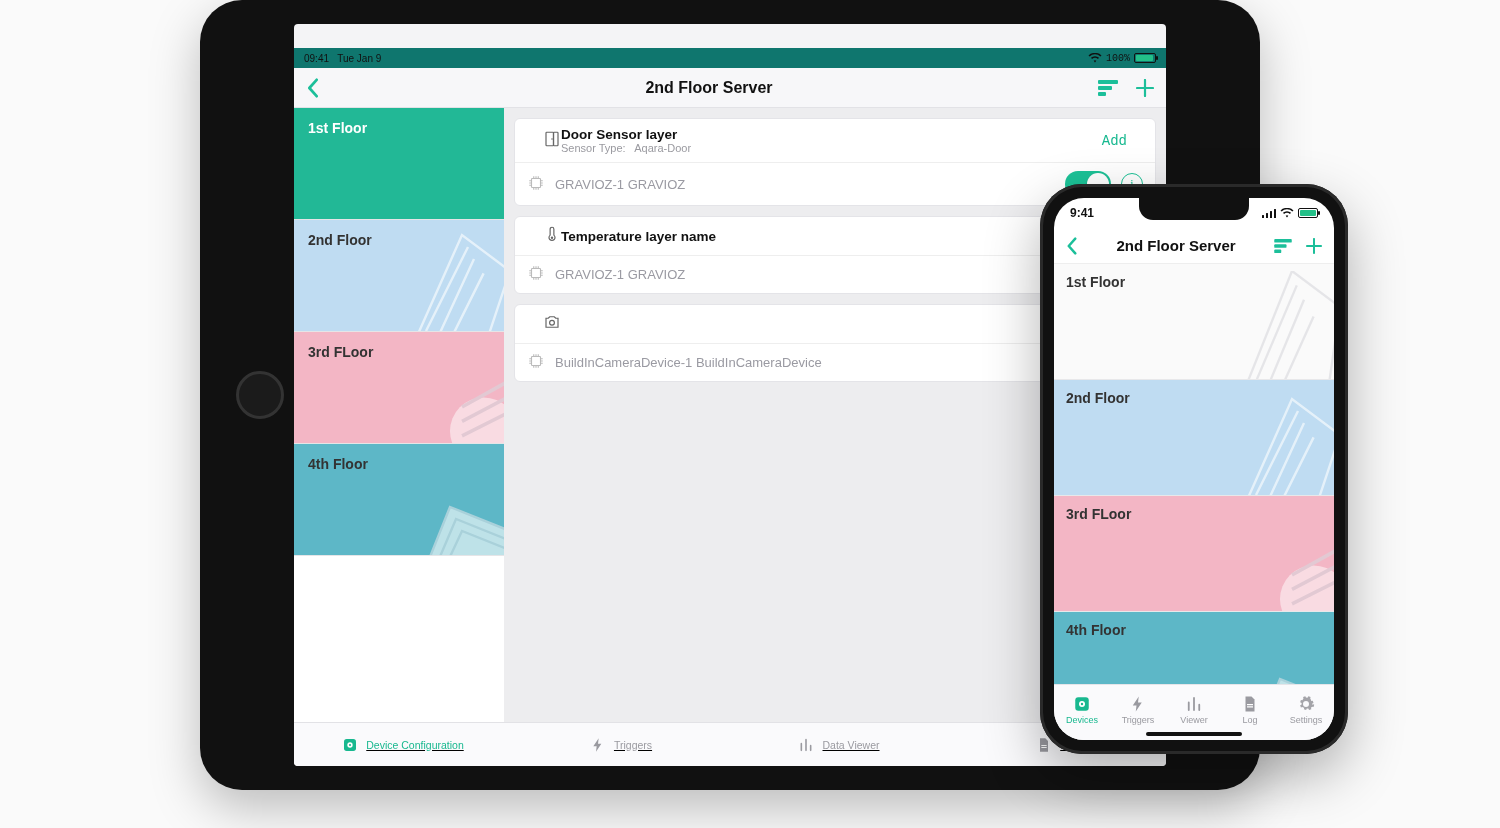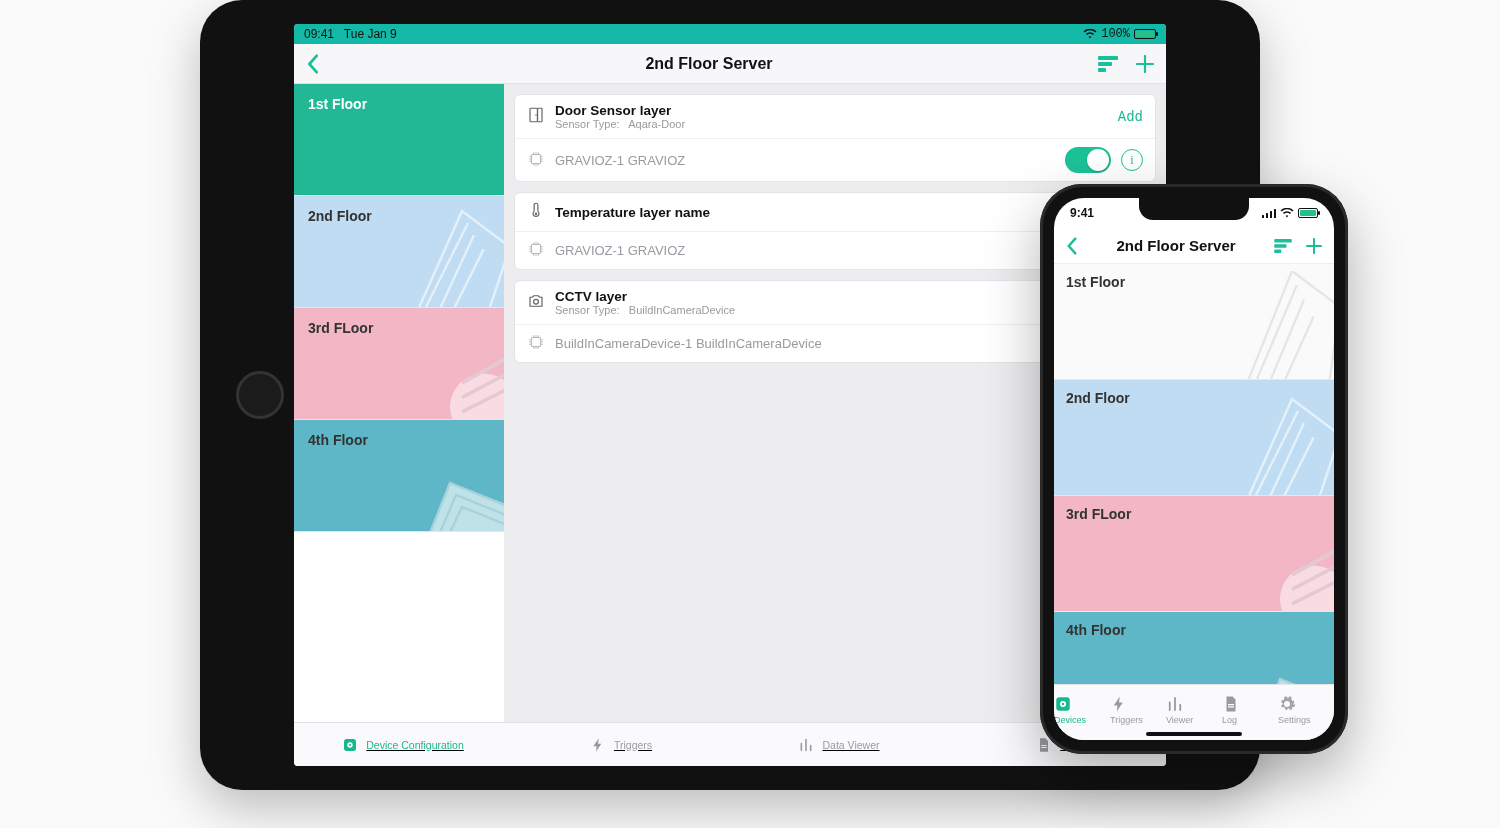--- a/index.html
+++ b/index.html
@@ -41,24 +41,25 @@
     overflow: hidden;
     display: flex;
     flex-direction: column;
   }
   .ipad-statusbar {
     height: 20px;
     display: flex;
     align-items: center;
     justify-content: space-between;
     padding: 0 10px;
-    font-size: 12px;
+    font-size: 10px;
     font-weight: 500;
     color: #111;
-    background: #14b8a6;
+    background: #0f766e;
+    margin-top: 24px;
   }
   .ipad-statusbar .sb-right { display:flex; align-items:center; gap:4px;font-family:Liberation Mono, monospace; }
   .batt { display:inline-block; width:22px; height:10px; border:1px solid #111; border-radius:2px; position:relative; }
   .batt:after { content:""; position:absolute; right:-3px; top:2px; width:2px; height:4px; background:#111; border-radius:1px;}
   .batt .fill { position:absolute; left:1px; top:1px; bottom:1px; width:85%; background:#23c088; border-radius:1px;}
   .wifi { width:14px; height:10px; }
 
   .ipad-navbar {
     height: 40px;
     background: #f7f7f9;
@@ -91,21 +92,21 @@
     flex:1; background:#ededef;
     padding:10px 10px 0 10px;
     display:flex; flex-direction:column; gap:10px;
     overflow:auto;
   }
   .layer-group {
     background:#fff; border-radius:6px; border:1px solid #e4e4e8;
     overflow:hidden;
   }
   .layer-head {
-    display:flex; align-items:center; padding:8px 12px; gap:10px;
+    display:flex; align-items:center; padding:8px 28px; gap:0;
     border-bottom:1px solid #eee;
   }
   .layer-head .ico { width:18px; color:#666; }
   .layer-head .txt { flex:1; }
   .layer-head .name { font-size:13.5px; font-weight:600; color:#111; }
   .layer-head .sub { font-size:11px; color:#9a9aa0; }
   .add-link { color:#16b88f; font-size:14px; font-weight:500; cursor:pointer;font-family:Liberation Mono, monospace; }
   .layer-row {
     display:flex; align-items:center; padding:8px 12px; gap:10px;
     font-size:13px; color:#9a9aa2;
@@ -186,21 +187,21 @@
   .ph-area.c0 { background:#fafafa; }
   .ph-area.c1 { background:#bfdcf2; }
   .ph-area.c2 { background:#f3b6c5; }
   .ph-area.c3 { background:#5db7c7; }
 
   .ph-tabbar {
     height:56px; border-top:1px solid #e5e5e9; background:#fafafc;
     display:flex; padding-bottom:6px;
   }
   .ph-tab {
-    flex:1; display:flex; flex-direction:column; justify-content:center; gap:2px;
+    flex:1; display:flex; flex-direction:column; align-items:center; justify-content:center; gap:2px;
     font-size:9px; color:#9a9aa0; cursor:pointer;
   }
   .ph-tab.active { color:#18b88f; }
   .ph-tab .ti-icon{ width:18px; height:18px;}
   .home-indicator{ position:absolute; bottom:4px; left:50%; transform:translateX(-50%); width:96px; height:4px; border-radius:2px; background:#111;}
 
   
   .building { position:absolute; right:-6px; bottom:-12px; width:120px; height:120px; opacity:.6; }
 </style>
 </head>
@@ -349,27 +350,20 @@
         </div>
 
         <div class="layer-group">
           <div class="layer-head">
             <span class="ico">
               <svg width="18" height="18" viewBox="0 0 24 24">
                   <path fill="none" stroke="currentColor" stroke-width="1.6" d="M4 7h3l2-2h6l2 2h3v12H4z"></path>
                   <circle cx="12" cy="13" r="3.2" fill="none" stroke="currentColor" stroke-width="1.6"></circle>
                 </svg>
             </span>
-            <div class="txt">
-              <div class="name">CCTV layer</div>
-              <div class="sub">
-                <span>Sensor Type:</span>&nbsp;&nbsp;
-                <span>BuildInCameraDevice</span>
-              </div>
-            </div>
           </div>
           <div class="layer-row">
             <span class="chip-ico">
               <svg width="18" height="18" viewBox="0 0 24 24">
                   <rect x="6" y="6" width="12" height="12" rx="1" fill="none" stroke="currentColor" stroke-width="1.5"></rect>
                   <path stroke="currentColor" stroke-width="1.5" d="M9 3v3M12 3v3M15 3v3M9 18v3M12 18v3M15 18v3M3 9h3M3 12h3M3 15h3M18 9h3M18 12h3M18 15h3"></path>
                 </svg>
             </span>
             <span class="dev">BuildInCameraDevice-1 BuildInCameraDevice</span>
           </div>

